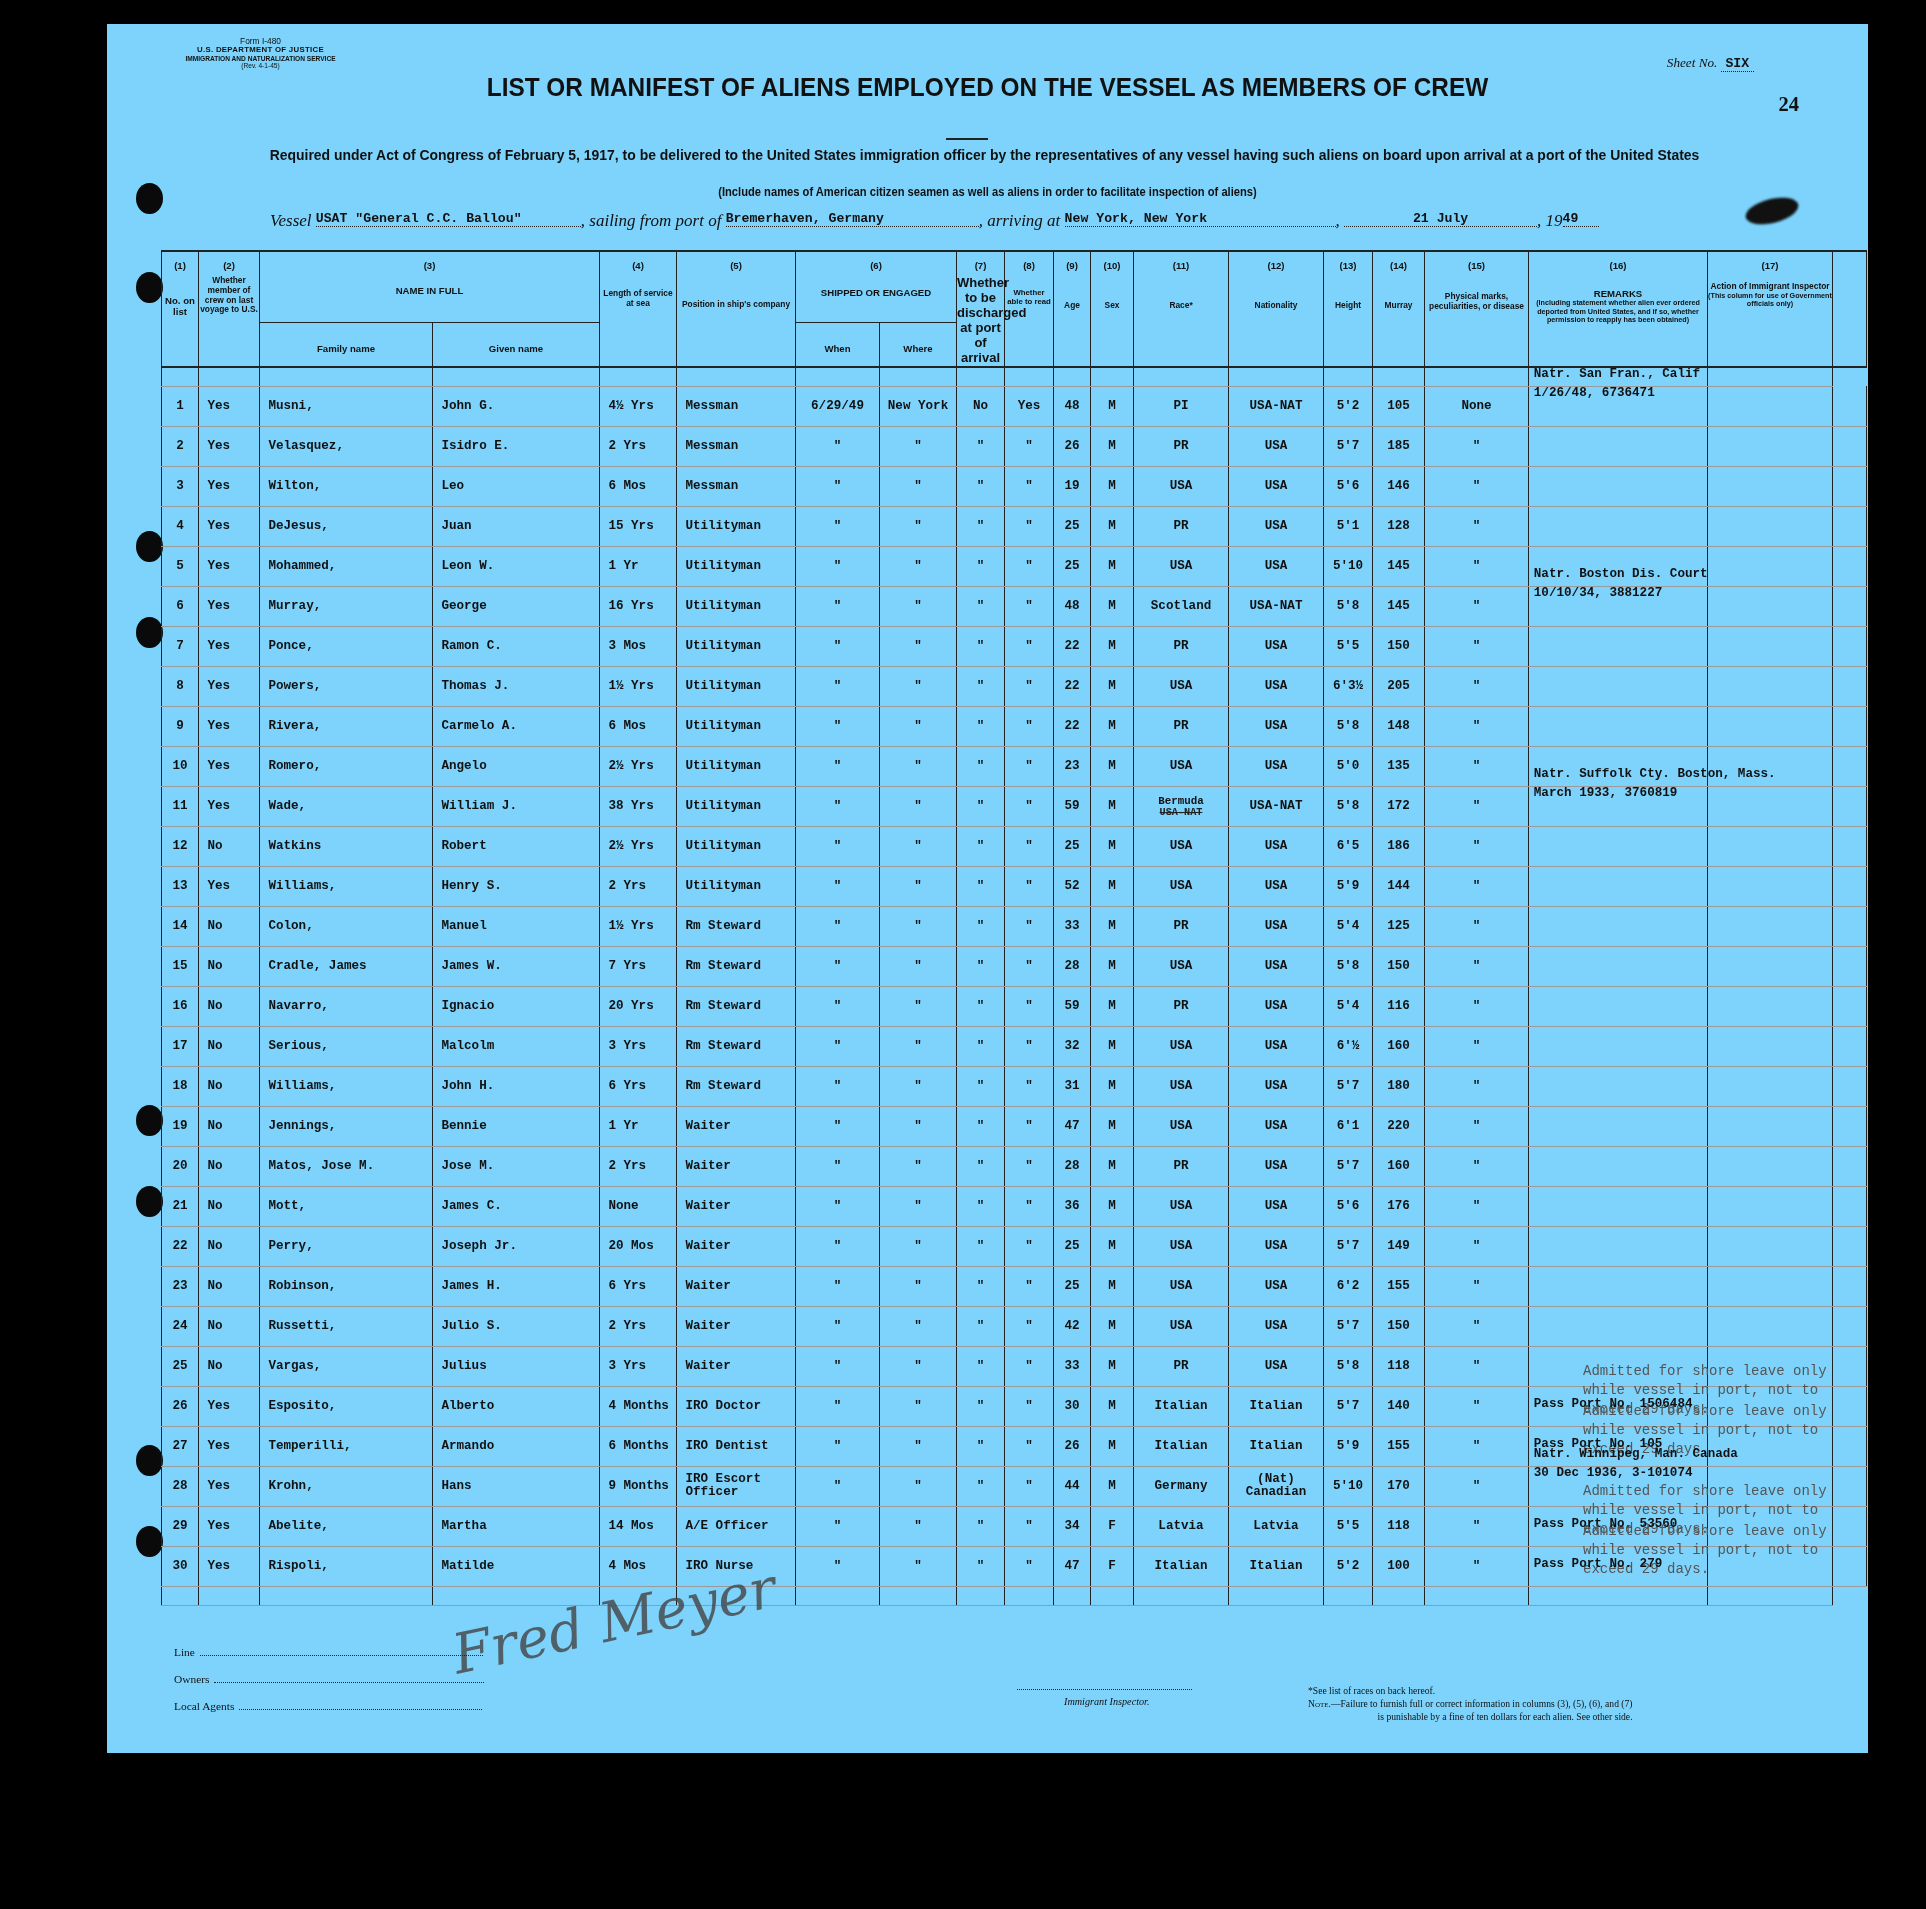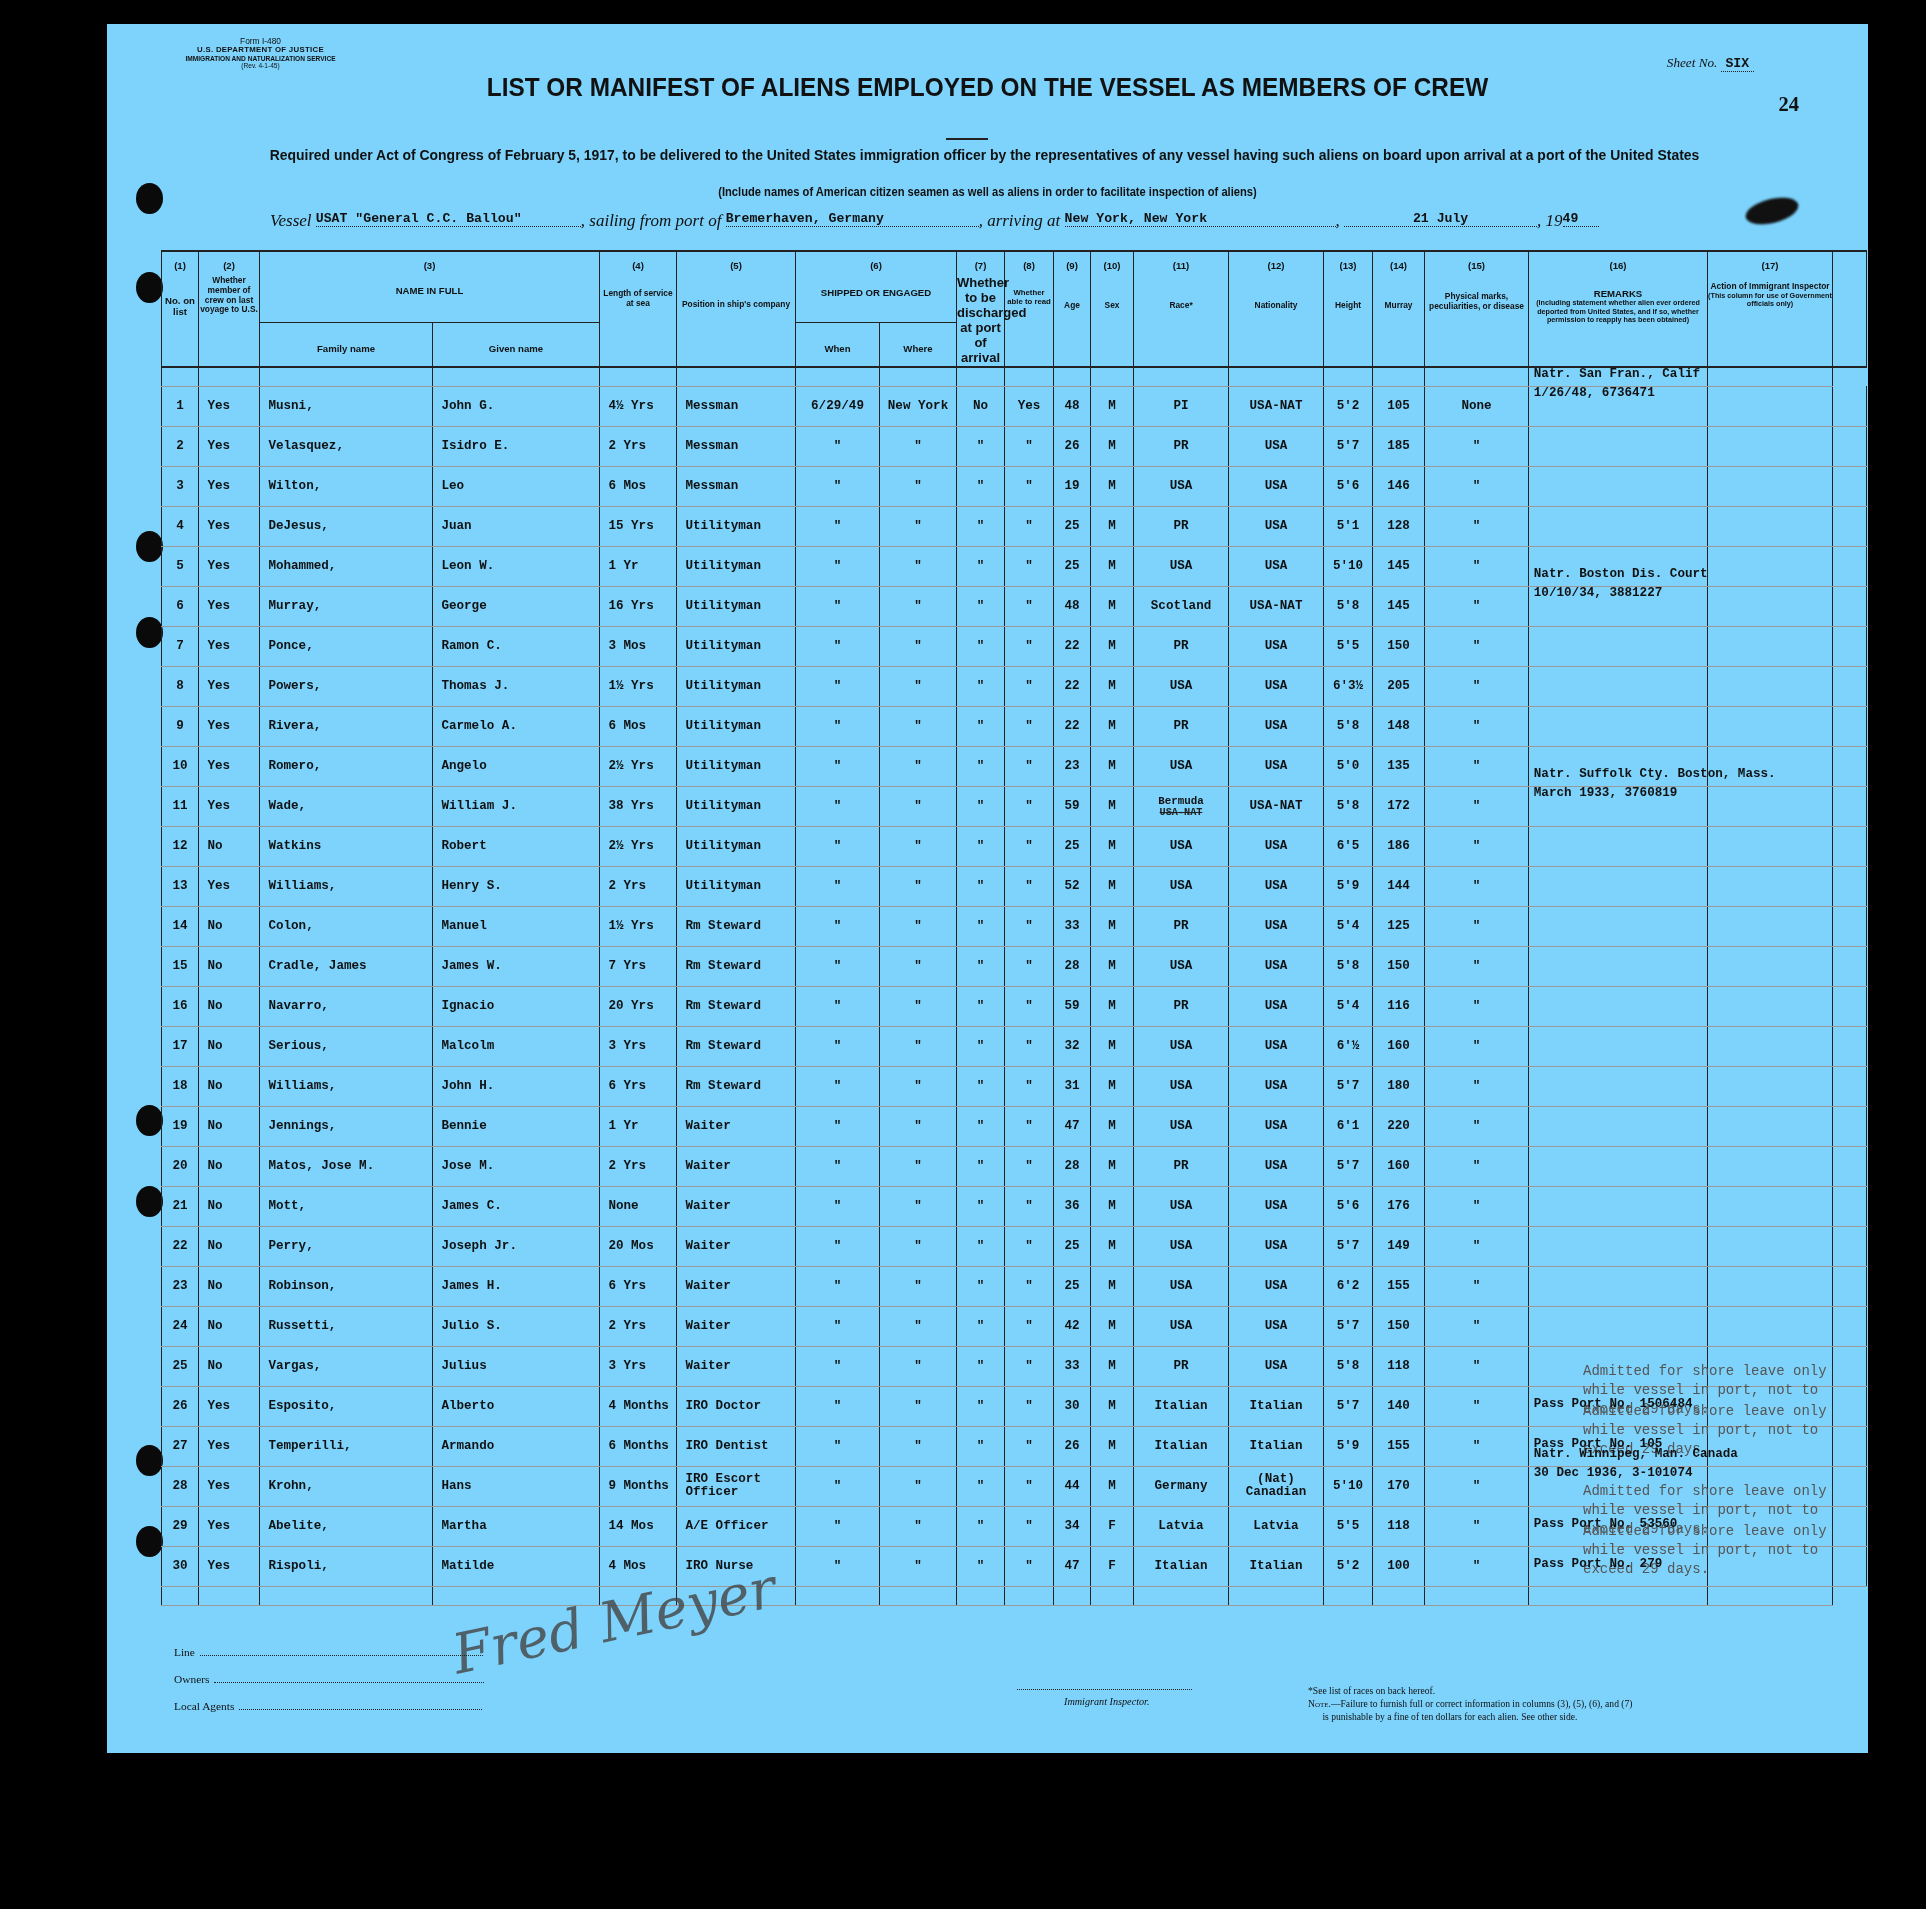--- a/index.html
+++ b/index.html
@@ -50,21 +50,21 @@
   .rmk.pass { top:8.4px; }
   .stamp { position:absolute; left:54px; top:-25px; font-weight:normal; color:#555; font-size:14px; line-height:1.35; white-space:nowrap; }
   .two-line { line-height:1.1; white-space:normal !important; }
   .struck { text-decoration:line-through; font-size:10.2px; display:block; color:#222; }
   
   .footer-label { position:absolute; font-size:11.4px; }
   .footer-dots { display:inline-block; border-bottom:1.2px dotted #222; width:283px; margin-left:4.8px; }
   .inspector-line { position:absolute; left:910px; top:1665px; width:175px; border-bottom:1.2px dotted #222; }
   .inspector-label { position:absolute; left:957px; top:1672px; font-style:italic; font-size:10.2px; }
   .note { position:absolute; left:1201px; top:1661px; font-size:9.6px; line-height:1.35; }
-  .note .indent { padding-left:14.4px; }
+  .note .indent { padding-left:14.4px;text-align:right; }
   .signature { position:absolute; left:343px; top:1565px; font-family:"DejaVu Serif", serif; font-style:italic; font-size:55px; color:#444; transform:rotate(-12deg); opacity:0.8; }
 </style>
 </head>
 <body>
 
 <div class="paper">
 
   <div class="punch" style="left:29px;top:159px;"></div>
   <div class="punch" style="left:29px;top:248px;"></div>
   <div class="punch" style="left:29px;top:507px;"></div>

